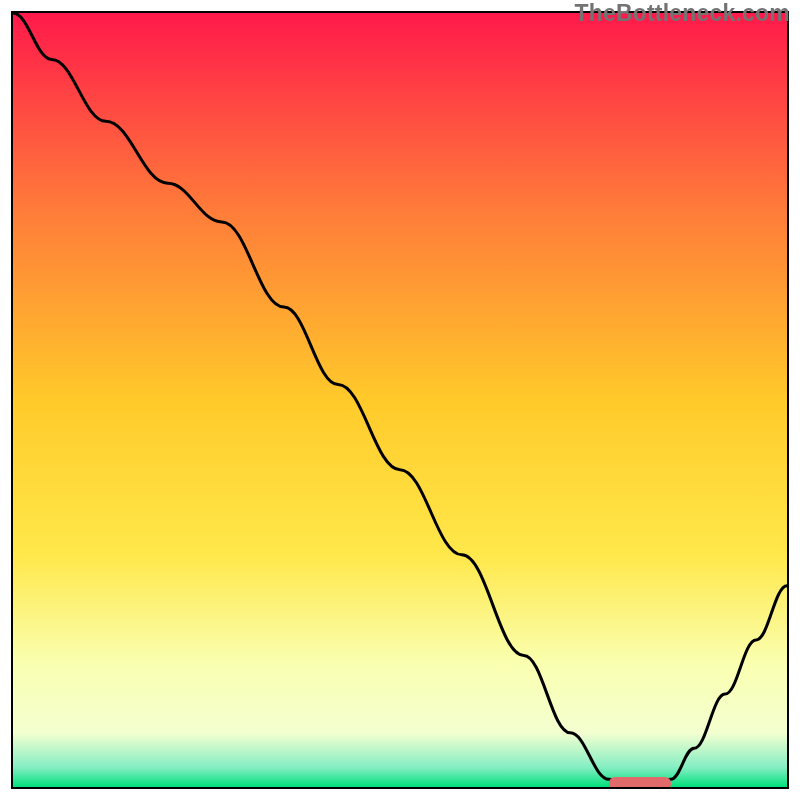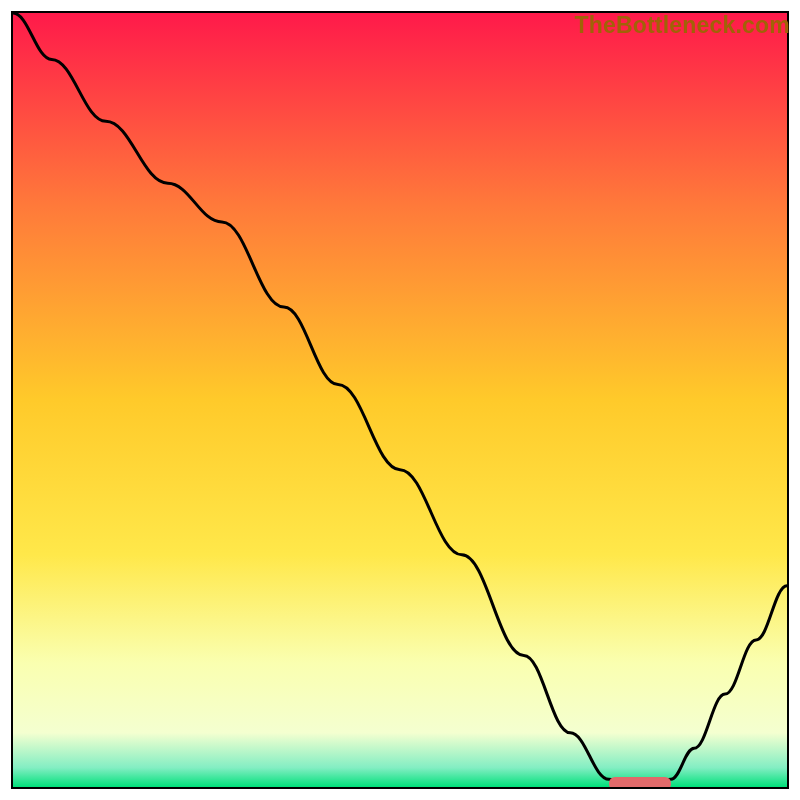--- a/index.html
+++ b/index.html
@@ -10,25 +10,25 @@
     background: #ffffff;
     font-family: Arial, Helvetica, sans-serif;
   }
   .chart-wrapper {
     position: relative;
     width: 800px;
     height: 800px;
   }
   .watermark {
     position: absolute;
-    top: 12px;
+    top: 0;
     right: 10px;
     font-size: 23px;
     font-weight: bold;
-    color: #a16207;
+    color: #737373;
     letter-spacing: 0.2px;
     z-index: 50;
   }
   .frame {
     position: absolute;
     left: 11px;
     top: 11px;
     width: 778px;
     height: 778px;
     box-sizing: border-box;

